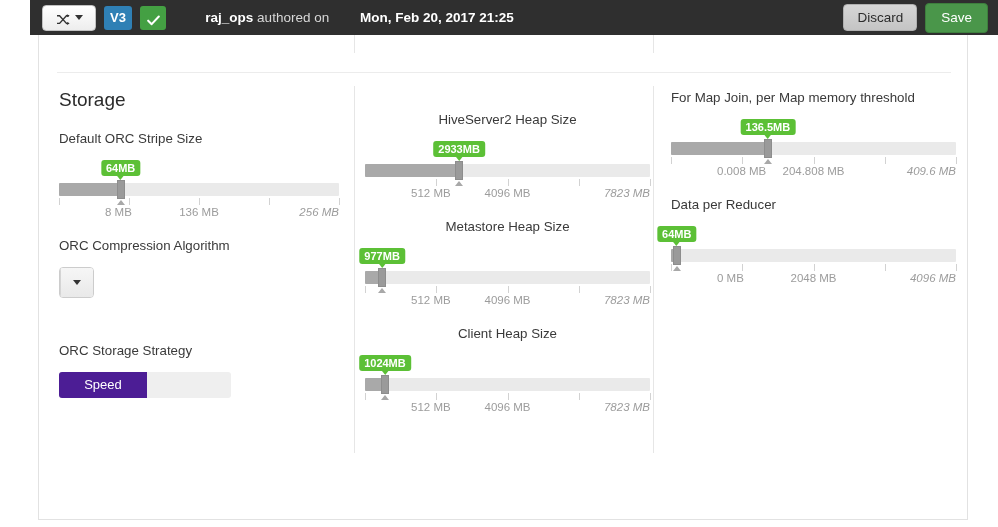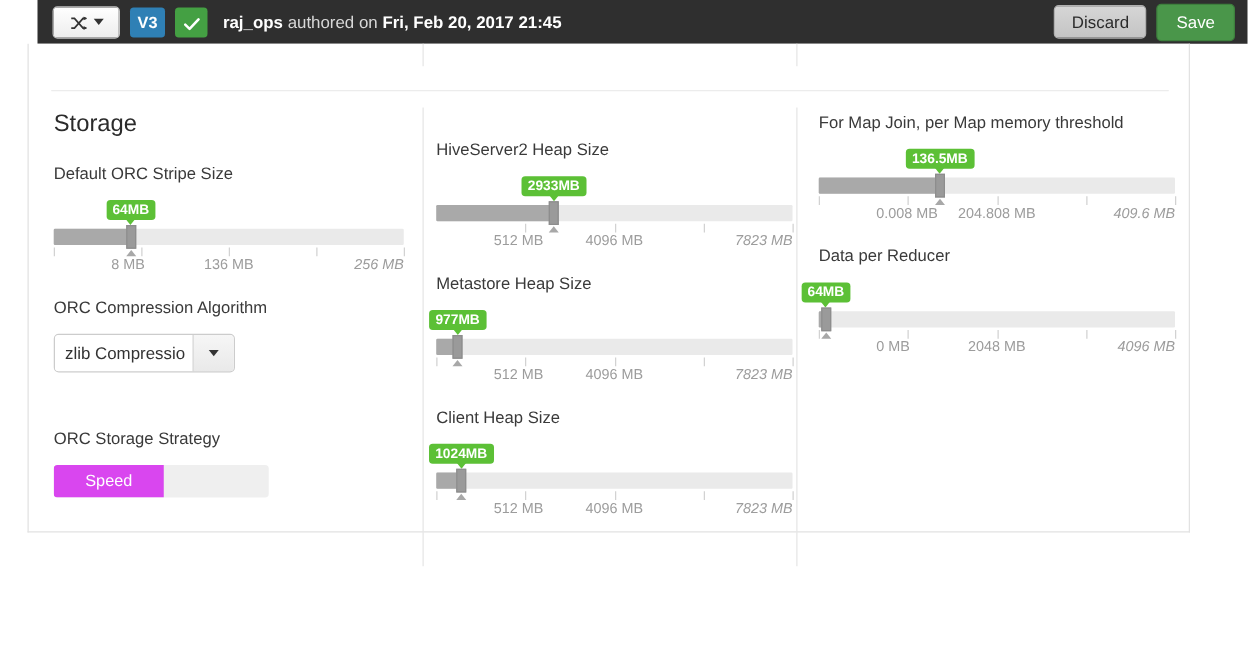--- a/index.html
+++ b/index.html
@@ -49,41 +49,41 @@
     background: #44a043; color: #fff;
     height: 24px; width: 26px; border-radius: 3px;
     display: flex; align-items: center; justify-content: center;
   }
   .check-icon { width: 13px; height: 11px; display:block; }
 
   .author-line {
     color: #d8d8d8; font-size: 13.5px; white-space: nowrap;
     margin-left: 4px; line-height: 1;
   }
-  .author-line .strong { color: #ffffff; font-weight: bold; }
+  .author-line .strong { color: #ffffff; font-weight: bold; margin-left: 27px; }
 
   .btn-discard {
     background: linear-gradient(#d6d6d6,#c4c4c4);
     border: 1px solid #b0b0b0; border-radius: 4px;
     color: #2b2b2b; font-size: 13.5px;
     height: 27px; padding: 0 13px; cursor: pointer;
     display: flex; align-items: center;
   }
   .btn-save {
     background: #4a964a;
     border: 1px solid #3d7f3d; border-radius: 4px;
     color: #ffffff; font-size: 13.5px;
     height: 30px; padding: 0 15px; cursor: pointer;
     display: flex; align-items: center;
   }
 
   
   .panel {
     position: absolute;
-    left: 22px; top: 35px; width: 930px; height: 391px;
+    left: 38px; top: 35px; width: 930px; height: 485px;
     background: #ffffff;
     border: 1px solid #e2e2e2;
     border-top: none;
   }
 
   .hr-top {
     position: absolute; left: 18px; top: 37px;
     width: 894px; height: 1px; background: #ececec;
   }
 
@@ -97,21 +97,21 @@
   
   .vstub {
     position: absolute; top: 0; width: 1px; height: 18px; background: #e6e6e6;
   }
   .vstub.s1 { left: 315px; }
   .vstub.s2 { left: 614px; }
 
   
   .col { position: absolute; top: 55px; }
   .col-1 { left: 20px;  width: 280px; }
-  .col-2 { left: 326px; width: 285px; }
+  .col-2 { left: 326px; width: 285px; text-align: center; }
   .col-3 { left: 632px; width: 285px; }
 
   .col-title {
     font-size: 19px; color: #2b2b2b; font-weight: normal;
     margin: 0 0 22px 0; line-height: 1;
   }
   
   .col-title.blank { visibility: hidden; }
 
   .field { margin-bottom: 28px; }
@@ -236,21 +236,21 @@
       <span class="check-icon">
         <svg viewBox="0 0 14 12" width="13" height="11" aria-hidden="true">
           <path d="M1.2 6.2 L5 10 L12.8 1.6" stroke="#fff" stroke-width="2.2" fill="none" stroke-linecap="round" stroke-linejoin="round"></path>
         </svg>
       </span>
     </div>
 
     <div class="author-line">
       <span class="strong">raj_ops</span>
       <span>authored on</span>
-      <span class="strong">Fri, Feb 20, 2017 21:45</span>
+      <span class="strong">Mon, Feb 20, 2017 21:25</span>
     </div>
   </div>
 
   <div class="tb-right">
     <button class="btn-discard">Discard</button>
     <button class="btn-save">Save</button>
   </div>
 </div>
 
 <div class="panel">
@@ -283,31 +283,30 @@
       <span class="s-min">8 MB</span>
       <span class="s-mid">136 MB</span>
       <span class="s-max">256 MB</span>
     </div>
   </div>
             </div>
         <div class="field" style="margin-bottom:45px">
               <div class="field-label">ORC Compression Algorithm</div>
               
   <div class="dropdown">
-    <div class="dd-value">zlib Compressio</div>
     <div class="dd-arrow">
       <span class="caret"></span>
     </div>
   </div>
             </div>
         <div class="field" style="margin-bottom:40px">
               <div class="field-label">ORC Storage Strategy</div>
 
   <div class="toggle">
-    <div class="toggle-on" style="background:#d946ef">Speed</div>
+    <div class="toggle-on" style="background:#4c1d95">Speed</div>
     <div class="toggle-off"></div>
   </div>
             </div>
       </div>
   </div>
 
   <div class="col col-2">
     <h2 class="col-title blank"></h2>
     <div>
         <div class="field">

